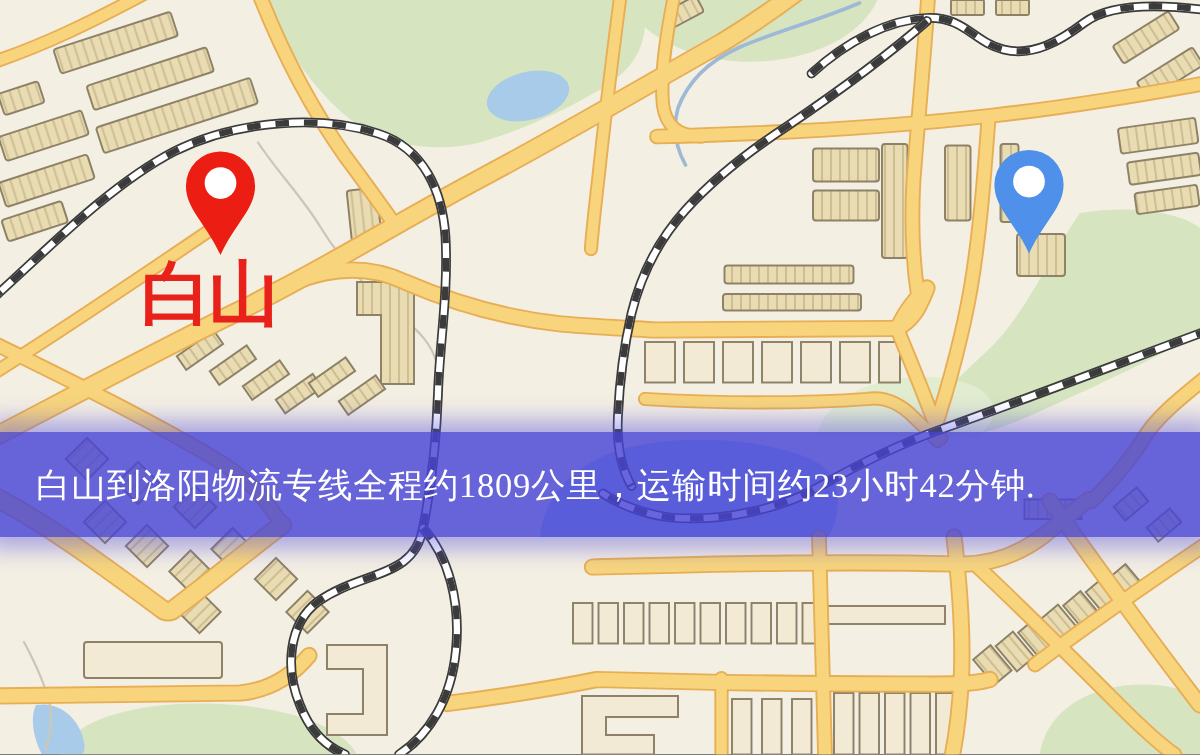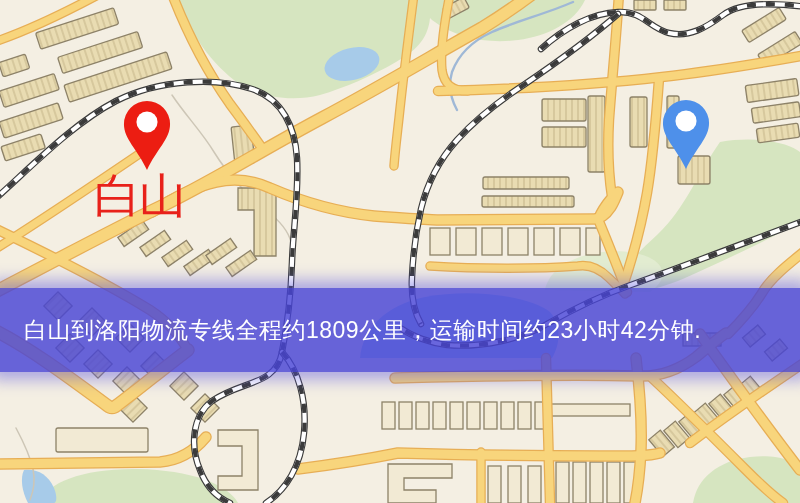--- a/index.html
+++ b/index.html
@@ -18,28 +18,28 @@
   .bld-plain{fill:#f2ead4;stroke:var(--building-outline,#8d8268);stroke-width:1.3;}
   .rc{fill:none;stroke:var(--road-casing,#e7ae55);stroke-linecap:round;stroke-linejoin:round;}
   .rf{fill:none;stroke:var(--road,#f8d57c);stroke-linecap:round;stroke-linejoin:round;}
   .rwA{fill:none;stroke:var(--railway,#3b3b3b);stroke-width:6.5;stroke-linecap:round;}
   .rwB{fill:none;stroke:#ffffff;stroke-width:4.2;stroke-linecap:round;}
   .rwC{fill:none;stroke:var(--railway,#3b3b3b);stroke-width:4.2;stroke-dasharray:9 10;stroke-linecap:butt;}
   .pin{position:absolute;width:50px;height:73px;}
   .pin svg{display:block;width:100%;height:100%;}
   .pin-origin{left:122px;top:99px;color:var(--origin-pin,#ec1d12);}
   .pin-destination{left:661px;top:98px;color:var(--destination-pin,#4e90ea);}
-  .city-label{position:absolute;font-size:47px;font-weight:400;line-height:1;white-space:nowrap;}
+  .city-label{position:absolute;font-size:47px;font-weight:700;line-height:1;white-space:nowrap;}
   .label-origin{left:94px;top:172px;letter-spacing:-2px;color:var(--origin-color,#e8211a);}
   .label-destination{left:638px;top:172px;letter-spacing:5px;color:var(--destination-color,#2b36d4);}
   .banner{
-    position:absolute;left:0;top:288px;width:800px;height:84px;
+    position:absolute;left:0;top:288px;width:800px;height:70px;
     background:var(--banner-bg,rgba(72,68,214,.82));
     box-shadow:0 0 14px 8px rgba(84,80,222,.45);
-    display:flex;align-items:center;
+    display:flex;align-items:center;font-family:Liberation Serif, serif;
   }
   .banner-text{
     color:var(--banner-text,#fff);font-size:23px;letter-spacing:.5px;
     padding-left:24px;white-space:nowrap;
   }
 </style>
 </head>
 <body>
 
 <div class="stage">

